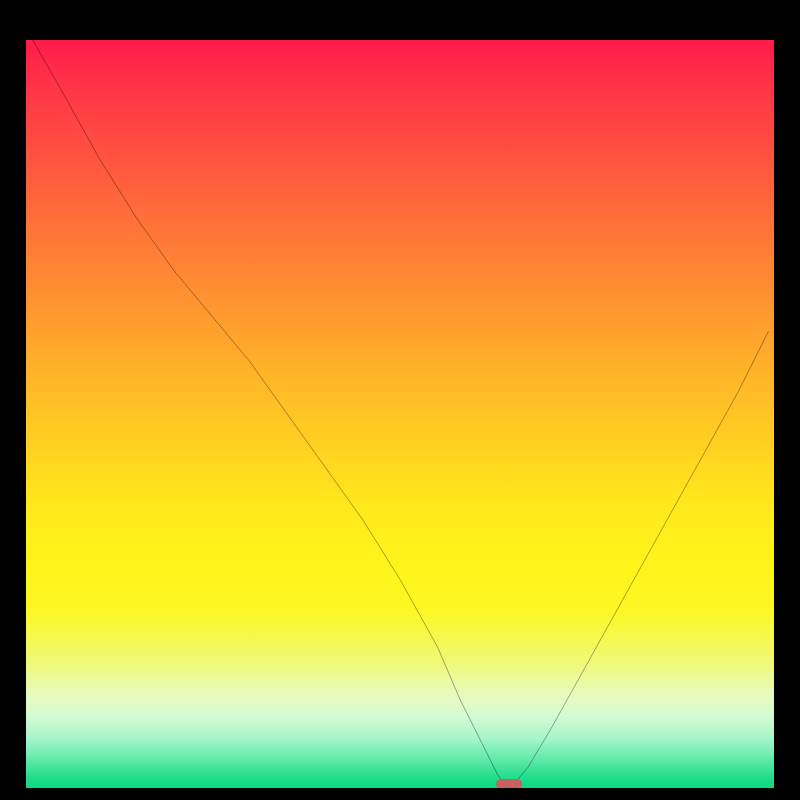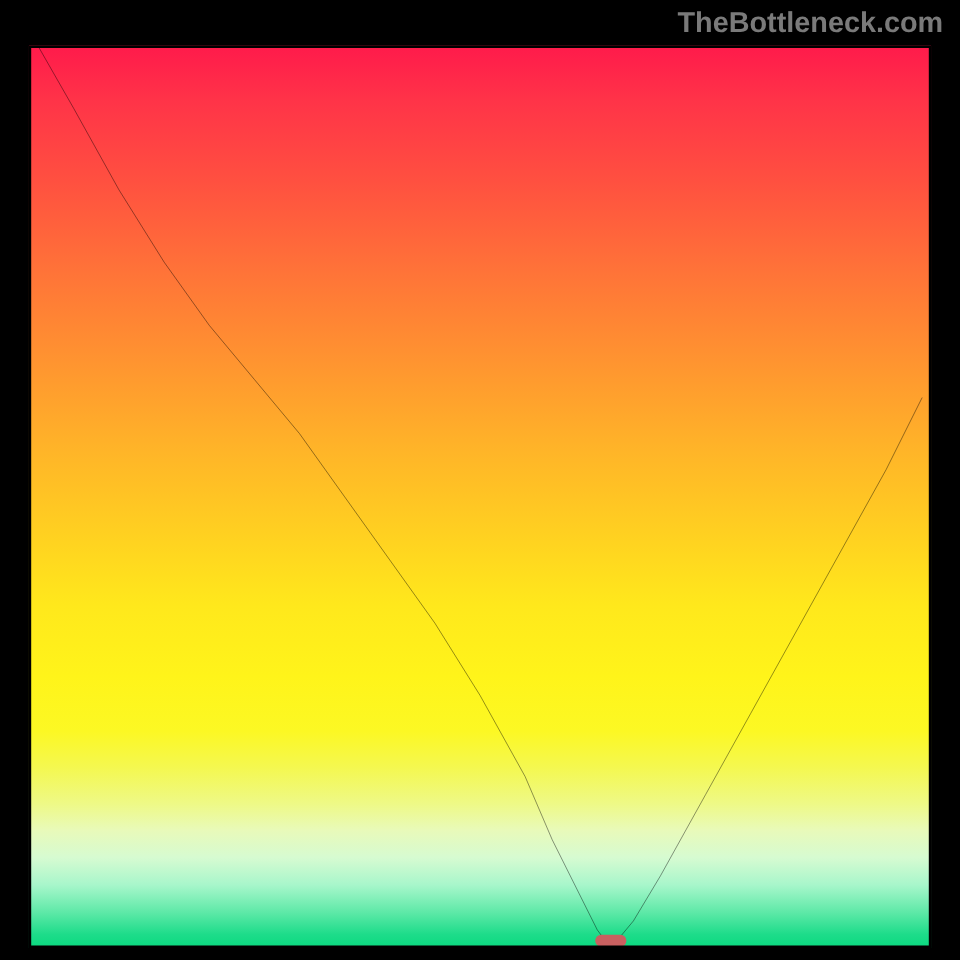--- a/index.html
+++ b/index.html
@@ -77,21 +77,20 @@
     height: 752px;
     pointer-events: none;
     box-shadow: inset 0 0 0 2px #000;
   }
 </style>
 </head>
 <body>
 
 <div class="container">
 
-  <div class="watermark">TheBottleneck.com</div>
 
   <div class="plot-area">
     <div class="gradient"></div>
 
     <svg class="curve-svg" viewBox="0 0 100 100" preserveAspectRatio="none">
       <path fill="none" stroke="#000" stroke-width="0.35" vector-effect="non-scaling-stroke" d="M1.00 0.00 L5.00 7.00 L10.00 16.00 L15.00 24.00 L20.00 31.00 L25.00 37.00 L30.00 43.00 L35.00 50.00 L40.00 57.00 L45.00 64.00 L50.00 72.00 L55.00 81.00 L58.00 88.00 L61.00 94.00 L63.00 98.00 L64.50 100.00 L67.00 97.00 L70.00 92.00 L75.00 83.00 L80.00 74.00 L85.00 65.00 L90.00 56.00 L95.00 47.00 L99.00 39.00"></path>
     </svg>
 
     <div class="dip-marker" style="left: 62.75%; width: 3.5%; height: 1.2%; bottom: 0.2%;"></div>
   </div>

